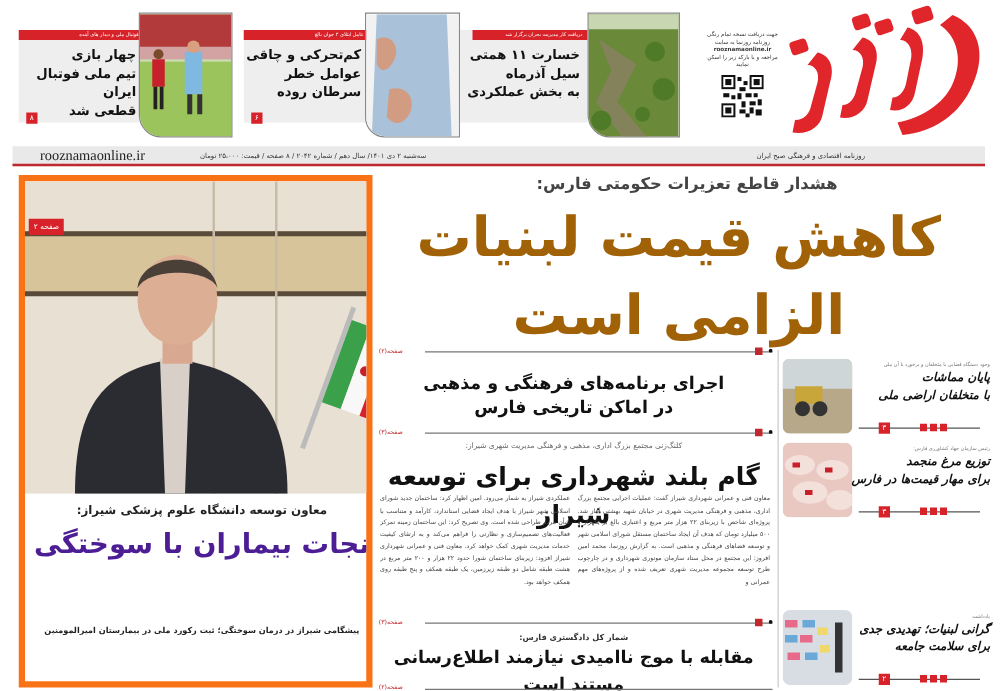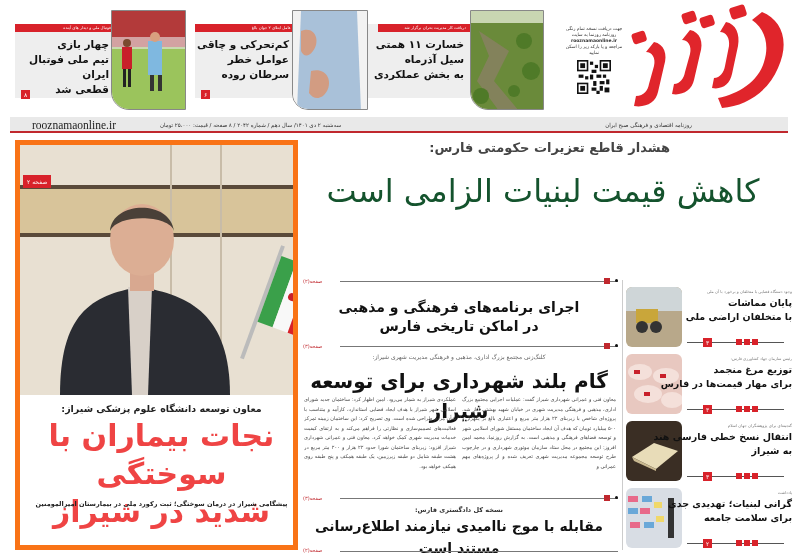--- a/index.html
+++ b/index.html
@@ -25,52 +25,52 @@
   .infobar { position: absolute; left: 10px; right: 12px; top: 117px; height: 16px; background: #e9e9e9;
              border-bottom: 2px solid #c0282e; }
   .infobar .site { position: absolute; left: 22px; top: 0; font-family: "Liberation Serif", serif; font-size: 11.5px;
                    line-height: 16px; direction: ltr; color: #222; }
   .infobar .issue { position: absolute; left: 150px; top: 0; font-size: 5.5px; line-height: 16px; color: #333; }
   .infobar .tagline { position: absolute; right: 96px; top: 0; font-size: 5.5px; line-height: 16px; color: #333; }
 
   
   .supertitle { position: absolute; right: 130px; top: 140px; font-size: 13px; color: #444; font-weight: bold; }
   .main-headline { position: absolute; right: 22px; top: 160px; width: 470px; text-align: center;
-                   font-size: 32px; font-weight: normal; color: #14532d; line-height: 62px; letter-spacing: -1px; }
+                   font-size: 44px; font-weight: bold; color: #a16207; line-height: 62px; letter-spacing: -1px; }
 
   
   .divider { position: absolute; height: 1px; background: #777; }
   .div-dot { position: absolute; width: 6px; height: 6px; background: #c0282e; }
   .div-tip { position: absolute; width: 3px; height: 3px; background: #111; border-radius: 50%; }
   .page-ref { position: absolute; font-size: 5px; color: #c0282e; }
 
   .center-col { position: absolute; left: 300px; width: 318px; text-align: center; }
   .story-title { font-weight: bold; color: #111; }
 
   .body-text { position: absolute; font-size: 5px; line-height: 9.5px; color: #444; text-align: justify; }
 
   
   .sidebar { position: absolute; left: 622px; top: 280px; width: 173px; height: 270px; border-left: 1px solid #ccc; }
   .side-item { position: absolute; left: 0; width: 173px; height: 66px; }
   .side-photo { position: absolute; left: 3px; top: 3px; width: 56px; height: 60px; border-radius: 6px; overflow: hidden; }
   .side-kicker { position: absolute; right: 4px; top: 5px; font-size: 4px; color: #777; white-space: nowrap; }
-  .side-title { position: absolute; right: 4px; top: 12px; font-size: 9.5px; font-weight: bold; line-height: 14px; text-align: right; color: #111; }
+  .side-title { position: absolute; right: 4px; top: 12px; font-size: 9.5px; font-weight: bold; line-height: 14px; text-align: right; color: #111; font-style: italic; }
   .side-line { position: absolute; left: 64px; right: 12px; top: 58px; height: 1px; background: #555; }
   .side-badge { position: absolute; left: 80px; top: 54px; width: 9px; height: 9px; background: #d8222a; color: #fff; font-size: 6px; line-height: 9px; text-align: center; }
   .side-dots { position: absolute; left: 113px; top: 55px; width: 22px; height: 6px;
                background: repeating-linear-gradient(90deg, #d8222a 0 6px, transparent 6px 8px); }
 
   
   .feature { position: absolute; left: 15px; top: 140px; width: 283px; height: 410px; border: 5px solid #f97316; overflow: hidden; }
   .feature-photo { position: absolute; left: 0; top: 0; width: 283px; height: 250px; }
   .feature-page { position: absolute; left: 3px; top: 30px; height: 13px; background: #d8222a; color: #fff;
                   font-size: 6px; line-height: 13px; padding: 0 4px; }
   .feature-kicker { position: absolute; left: 0; width: 283px; top: 258px; text-align: center; font-size: 9.5px; font-weight: bold; color: #222; }
-  .feature-title { position: absolute; left: 0; width: 283px; top: 272px; text-align: center; font-size: 30px; font-weight: bold;
-                   line-height: 38px; color: #ef4444; }
+  .feature-title { position: absolute; left: 0; width: 283px; top: 272px; text-align: center; font-size: 22px; font-weight: bold;
+                   line-height: 38px; color: #4c1d95; }
   .feature-sub { position: absolute; left: 0; width: 283px; top: 355px; text-align: center; font-size: 6.5px; font-weight: bold; color: #222; }
 </style>
 </head>
 <body>
 
 <svg class="logo" viewBox="0 0 180 110">
   <g fill="#e0252b">
     <path d="M150 10 C170 18 178 40 166 66 C156 90 134 104 110 106 L106 96 C126 92 146 80 152 60 C158 42 152 26 140 18 Z"></path>
     <path d="M114 20 C124 22 128 32 126 44 L120 72 C118 82 110 88 100 86 L102 76 C108 76 112 70 113 64 L117 44 C118 36 114 30 108 30 Z"></path>
     <rect x="118" y="4" width="16" height="12" rx="3" transform="rotate(-18 126 10)"></rect>
@@ -218,21 +218,21 @@
 </div>
 <div class="body-text" style="left:462px; width:154px; top:395px; height:96px; overflow:hidden;">معاون فنی و عمرانی شهرداری شیراز گفت: عملیات اجرایی مجتمع بزرگ اداری، مذهبی و فرهنگی مدیریت شهری در خیابان شهید بهشتی آغاز شد. پروژه‌ای شاخص با زیربنای ۲۲ هزار متر مربع و اعتباری بالغ بر یکهزار و ۵۰۰ میلیارد تومان که هدف آن ایجاد ساختمان مستقل شورای اسلامی شهر و توسعه فضاهای فرهنگی و مذهبی است. به گزارش روزنما، محمد امین افروز: این مجتمع در محل ستاد سازمان موتوری شهرداری و در چارچوب طرح توسعه مجموعه مدیریت شهری تعریف شده و از پروژه‌های مهم عمرانی و</div>
 <div class="body-text" style="left:304px; width:152px; top:395px; height:96px; overflow:hidden;">عملکردی شیراز به شمار می‌رود. امین اظهار کرد: ساختمان جدید شورای اسلامی شهر شیراز با هدف ایجاد فضایی استاندارد، کارآمد و متناسب با شأن مردم طراحی شده است. وی تصریح کرد: این ساختمان زمینه تمرکز فعالیت‌های تصمیم‌سازی و نظارتی را فراهم می‌کند و به ارتقای کیفیت خدمات مدیریت شهری کمک خواهد کرد. معاون فنی و عمرانی شهرداری شیراز افزود: زیربنای ساختمان شورا حدود ۲۲ هزار و ۲۰۰ متر مربع در هشت طبقه شامل دو طبقه زیرزمین، یک طبقه همکف و پنج طبقه روی همکف خواهد بود.</div>
 
 <div class="divider" style="left:340px; width:278px; top:498px;"></div>
 <div class="div-dot" style="left:604px; top:495px;"></div>
 <div class="div-tip" style="left:615px; top:496px;"></div>
 <div class="page-ref" style="left:303px; top:495px;">صفحه(۳)</div>
 
 <div class="center-col" style="top:505px;">
-  <div style="font-size:6.5px; font-weight:bold; color:#333; line-height:10px;">نسخه کل دادگستری فارس:</div>
+  <div style="font-size:6.5px; font-weight:bold; color:#333; line-height:10px;">شمار کل دادگستری فارس:</div>
   <div class="story-title" style="font-size:14px; line-height:22px;">مقابله با موج ناامیدی نیازمند اطلاع‌رسانی مستند است</div>
 </div>
 <div class="divider" style="left:340px; width:278px; top:551px;"></div>
 <div class="page-ref" style="left:303px; top:547px;">صفحه(۲)</div>
 
 <div class="sidebar">
 
   <div class="side-item" style="top:4px;">
     <div class="side-photo">
       <svg width="56" height="60" viewBox="0 0 56 60">
@@ -273,37 +273,20 @@
     <div class="side-kicker">رئیس سازمان جهاد کشاورزی فارس:</div>
     <div class="side-title">
         <div>توزیع مرغ منجمد</div>
         <div>برای مهار قیمت‌ها در فارس</div>
       </div>
     <div class="side-line"></div>
     <div class="side-badge">۳</div>
     <div class="side-dots"></div>
   </div>
 
-  <div class="side-item" style="top:138px;">
-    <div class="side-photo">
-      <svg width="56" height="60" viewBox="0 0 56 60">
-          <rect width="56" height="60" fill="#3a2e24"></rect>
-        <path d="M6 36 L28 22 L52 30 L30 48 Z" fill="#e8dcb8"></path>
-          <path d="M8 40 L30 50 L30 48 L6 36 Z" fill="#c8b890"></path>
-        </svg>
-    </div>
-    <div class="side-kicker">گنجینه‌ای برای پژوهشگران جهان اسلام</div>
-    <div class="side-title">
-        <div>انتقال نسخ خطی فارسی هند</div>
-        <div>به شیراز</div>
-      </div>
-    <div class="side-line"></div>
-    <div class="side-badge">۳</div>
-    <div class="side-dots"></div>
-  </div>
 
   <div class="side-item" style="top:205px;">
     <div class="side-photo">
       <svg width="56" height="60" viewBox="0 0 56 60">
           <rect width="56" height="60" fill="#d8dde4"></rect>
         <g fill="#e86a8a">
             <rect x="2" y="8" width="10" height="6"></rect>
             <rect x="14" y="20" width="10" height="6"></rect>
             <rect x="4" y="34" width="10" height="6"></rect>
           </g>
@@ -350,16 +333,15 @@
     <path d="M40 250 C40 170 70 150 120 142 C170 150 210 170 210 250 Z" fill="#2a2c32"></path>
     <path d="M108 142 L132 142 L128 250 L112 250 Z" fill="#d8d0c8"></path>
     <rect x="110" y="120" width="24" height="26" fill="#d8a890"></rect>
     <ellipse cx="122" cy="95" rx="32" ry="36" fill="#dcae94"></ellipse>
     <path d="M90 86 C92 56 150 54 154 86 C150 70 98 68 90 86 Z" fill="#4a4038"></path>
   </svg>
   <div class="feature-page">صفحه ۲</div>
   <div class="feature-kicker">معاون توسعه دانشگاه علوم پزشکی شیراز:</div>
   <div class="feature-title">
     <div>نجات بیماران با سوختگی</div>
-    <div>شدید در شیراز</div>
   </div>
   <div class="feature-sub">پیشگامی شیراز در درمان سوختگی؛ ثبت رکورد ملی در بیمارستان امیرالمومنین</div>
 </div>
 
 </body></html>

